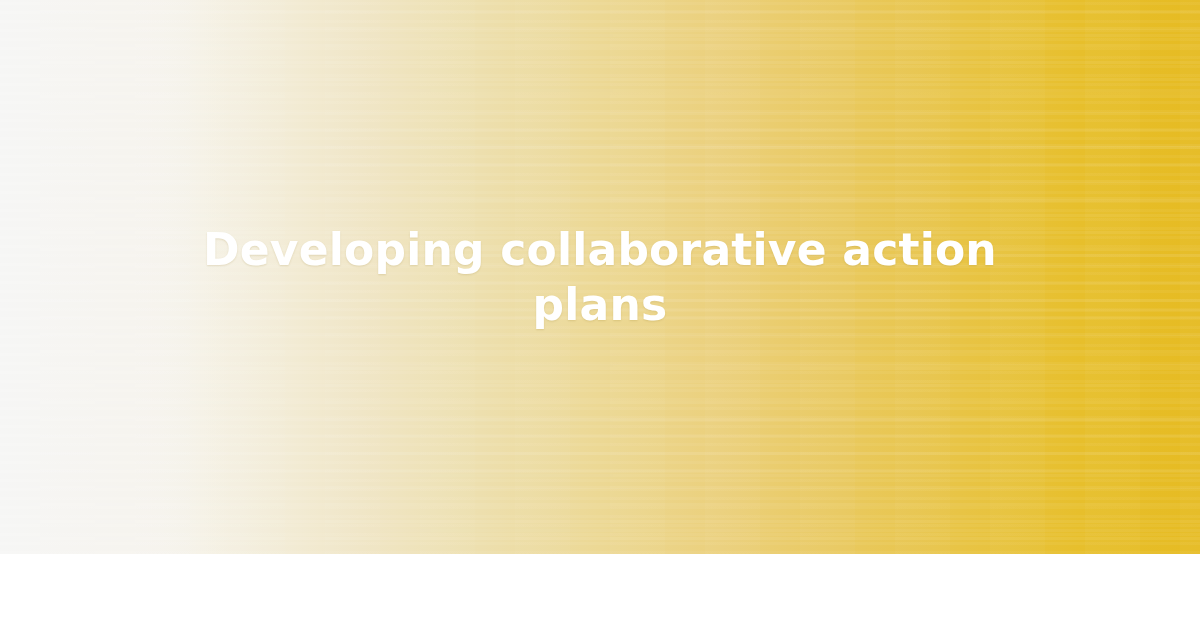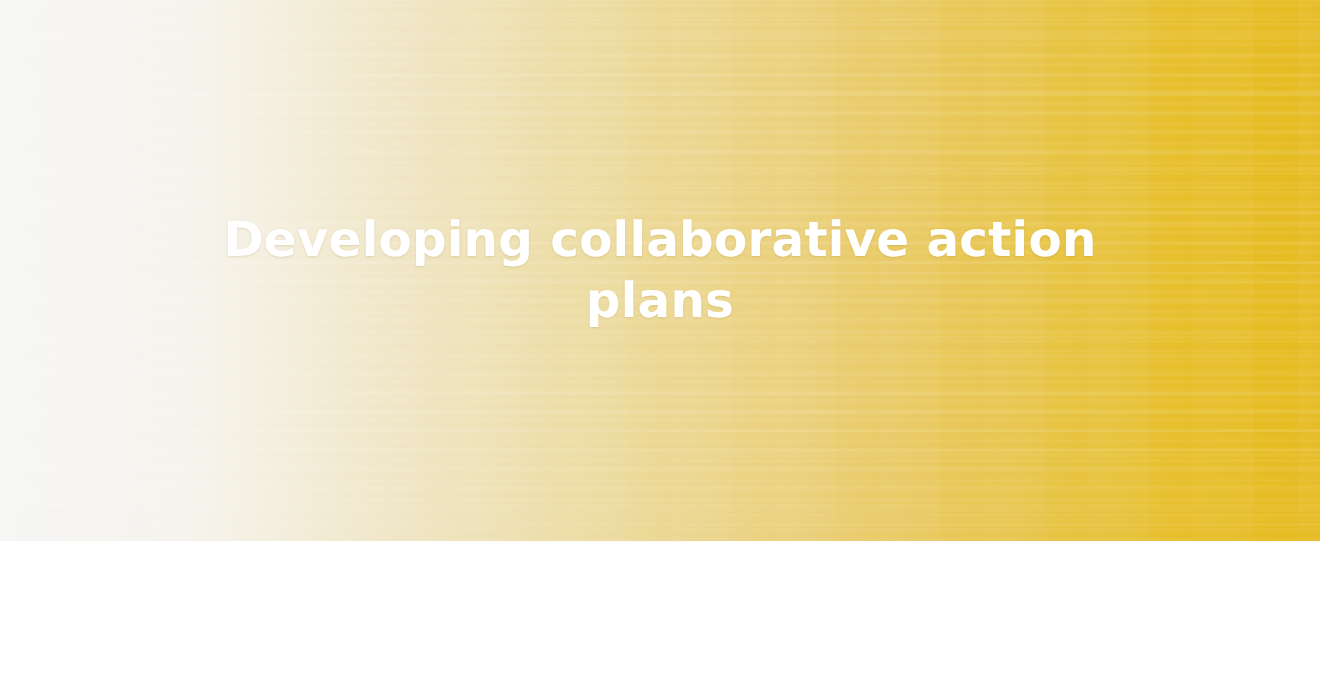--- a/index.html
+++ b/index.html
@@ -3,21 +3,21 @@
 <meta charset="utf-8">
 <style>
   html, body {
     margin: 0;
     padding: 0;
     background: #ffffff;
   }
   .banner {
     position: relative;
     width: 1200px;
-    height: 492px;
+    height: 554px;
     overflow: hidden;
     background: linear-gradient(90deg,
       #f5f4f2 0%,
       #f7f5ef 10%,
       #f4efdf 20%,
       #f0e6c6 30%,
       #eddfae 40%,
       #ecd894 50%,
       #ebd07c 60%,
       #e9c95f 70%,

